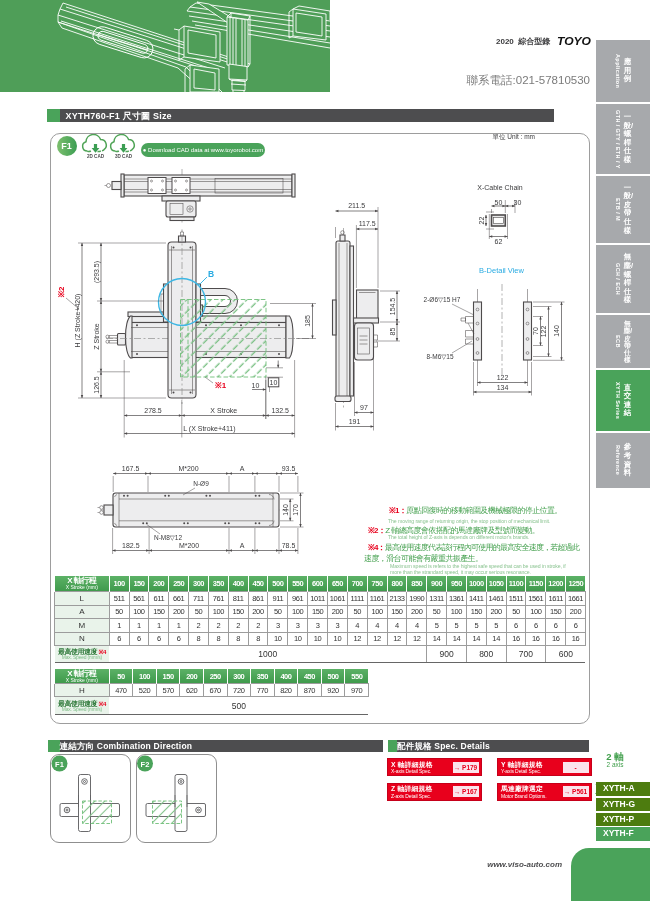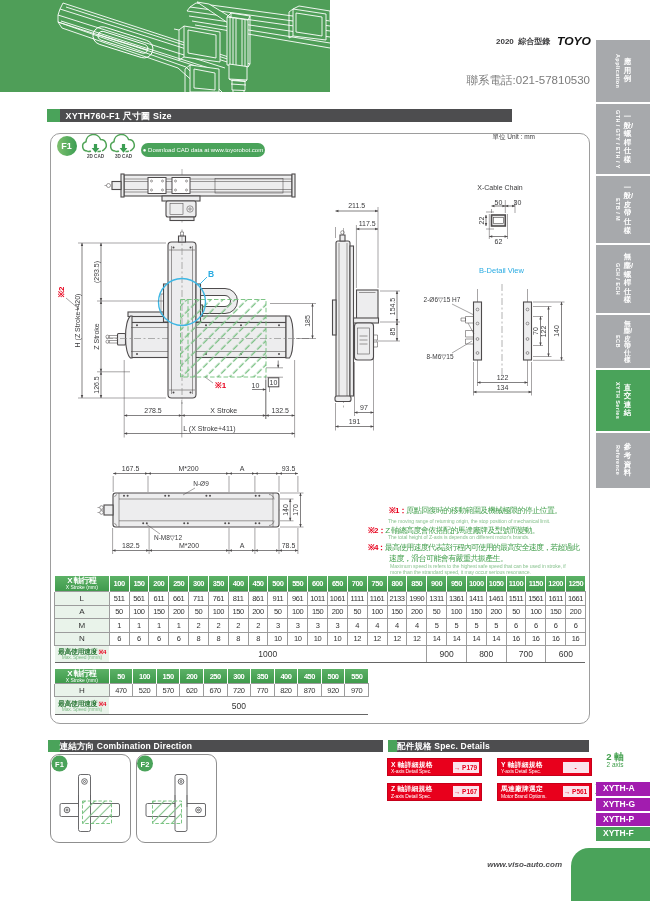--- a/index.html
+++ b/index.html
@@ -8,21 +8,21 @@
   .abs{position:absolute;}
   
   #banner{left:0;top:0;width:330px;height:92px;background:#4f9e58;}
   #cat2020{left:496px;top:35.5px;width:90px;font-size:8px;font-weight:bold;color:#3c3c3e;letter-spacing:0;}
   #toyo{left:557px;top:35px;font-size:10.5px;font-weight:bold;font-style:italic;color:#111;letter-spacing:0;transform:scaleX(1.15);transform-origin:left;}
   #phone{left:400px;top:73px;width:190px;text-align:right;font-size:11.5px;color:#7b7b7b;}
   
   .tbar{height:13.5px;background:#4d4d4f;color:#fff;}
   .gsq{background:#4aa35a;}
   #t1sq{left:46.5px;top:108.5px;width:13px;height:13.5px;}
-  #t1bar{left:59.5px;top:108.5px;width:452px;}
+  #t1bar{left:59.5px;top:108.5px;width:494px;}
   #t1bar span{display:block;font-size:9px;font-weight:bold;padding:1.5px 0 0 6px;letter-spacing:.2px;}
   
   #mainbox{left:50px;top:133px;width:538px;height:589px;border:1px solid #9d9d9d;border-radius:10px;}
   #f1circ{left:56.5px;top:136px;width:20px;height:20px;border-radius:50%;
           background:linear-gradient(90deg,#7dbf6e,#3c9e53);
           color:#fff;font-weight:bold;font-size:9px;text-align:center;line-height:20px;}
   #pill{left:141px;top:143px;width:124px;height:14px;background:#4aa35a;border-radius:7px;color:#fff;
         font-size:6px;text-align:center;line-height:14px;}
   #unit{left:440px;top:132.5px;width:95px;text-align:right;font-size:6.5px;color:#3a3a3c;}
   .cadlab{font-size:4.6px;font-weight:bold;color:#4d4d4f;width:30px;text-align:center;}
@@ -62,21 +62,21 @@
   .red .pg{position:absolute;right:2.5px;top:2.5px;width:26px;height:11px;background:#fbe4ec;
            color:#e8001c;font-size:6.5px;font-weight:bold;text-align:center;line-height:11px;}
   
   .stab{left:596px;width:54px;background:#a7a9ac;color:#fff;display:flex;
         flex-direction:row;align-items:center;justify-content:center;gap:3px;}
   .stab .cn{font-size:7.5px;font-weight:bold;width:8px;line-height:8.6px;
             word-break:break-all;text-align:center;display:block;}
   .stab .en{writing-mode:vertical-rl;display:block;font-size:5.5px;font-weight:bold;letter-spacing:.4px;}
   .stab.act{background:#4aa35a;}
   
-  .xtab{left:596px;width:54px;height:13.7px;background:#a21caf;color:#fff;font-size:8.5px;
+  .xtab{left:596px;width:54px;height:13.7px;background:#4d7c0f;color:#fff;font-size:8.5px;
         font-weight:bold;line-height:13.7px;padding-left:7px;box-sizing:border-box;}
   #xf{background:#4aa35a;}
   #axis2{left:590px;top:752px;width:50px;text-align:center;color:#3f9e4a;line-height:1.15;}
   #greenblk{left:571px;top:848px;width:79px;height:53px;background:#4aa35a;border-top-left-radius:18px;}
   #url{left:440px;top:859.5px;width:122px;text-align:right;font-size:8px;font-weight:bold;color:#4d4d4f;font-style:italic;}
 </style>
 </head>
 <body>
 
 <div class="abs" id="banner"></div>
@@ -399,21 +399,21 @@
 <div class="abs" id="pill">● Download CAD data at www.toyorobot.com ●</div>
 <div class="abs" id="unit">單位 Unit : mm</div>
 <div class="abs cadlab" style="left:80.5px;top:153.5px;">2D CAD</div>
 <div class="abs cadlab" style="left:108.5px;top:153.5px;">3D CAD</div>
 
 <div class="abs ncn" style="left:368px;top:506.5px;margin-left:21px;"><b>※1：</b>原點回復時的移動範圍及機械極限的停止位置。</div>
 <div class="abs nen" style="left:388px;top:518.5px;">The moving range of returning origin, the stop position of mechanical limit.</div>
 <div class="abs ncn" style="left:368px;top:527px;"><b>※2：</b>Z 軸總高度會依搭配的馬達廠牌及型號而變動。</div>
 <div class="abs nen" style="left:388px;top:534.5px;">The total height of Z-axis is depends on different motor's brands.</div>
 <div class="abs ncn" style="left:368px;top:543.5px;letter-spacing:-0.8px;"><b>※4：</b>最高使用速度代表該行程內可使用的最高安全速度，若超過此</div>
-<div class="abs ncn" style="left:389px;top:555px;">速度，滑台可能會有嚴重共振產生。</div>
+<div class="abs ncn" style="left:364px;top:555px;">速度，滑台可能會有嚴重共振產生。</div>
 <div class="abs nen" style="left:390px;top:563.5px;">Maximum speed is refers to the highest safe speed that can be used in stroke, if</div>
 <div class="abs nen" style="left:390px;top:569.5px;">more than the strandard speed, it may occur serious resonance.</div>
 
 <table class="abs" id="tb1">
     <colgroup>
       <col style="width:54.7px">
       <col style="width:19.85px">
       <col style="width:19.85px">
       <col style="width:19.85px">
       <col style="width:19.85px">

